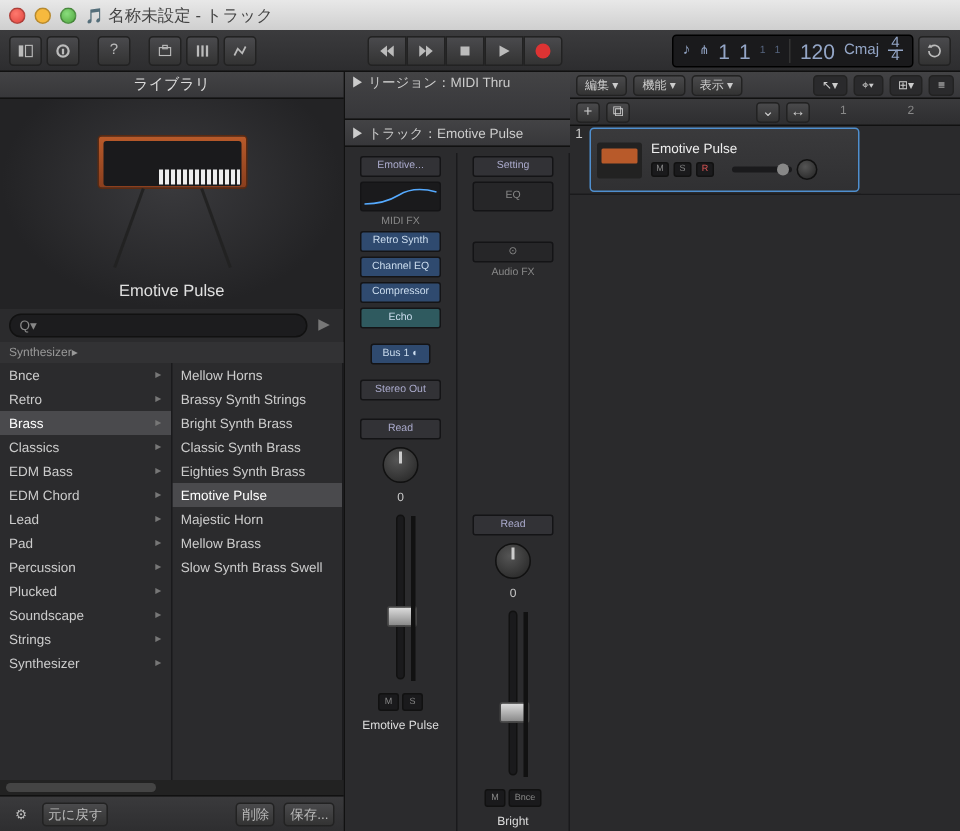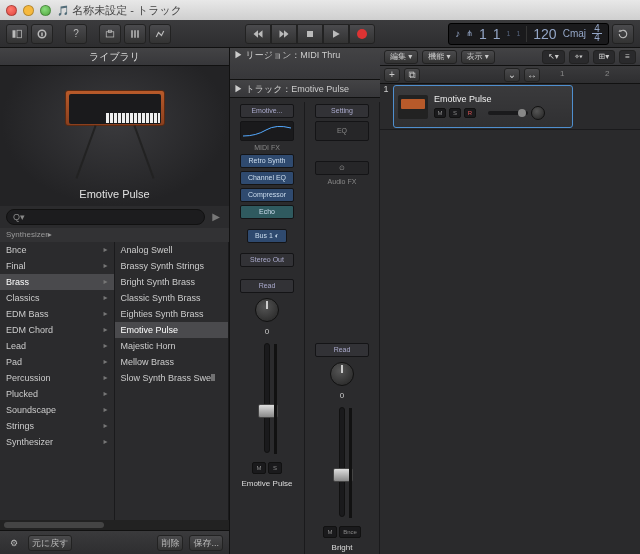--- a/index.html
+++ b/index.html
@@ -243,21 +243,21 @@
       <span>Synthesizer</span>
       <span>▸</span>
     </div>
     <div class="cat-cols">
       <div class="cat-col" id="col1">
           <div class="cat-item">
             <span>Bnce</span>
             <span class="chev">▸</span>
           </div>
           <div class="cat-item">
-            <span>Final</span>
+            <span>Retro</span>
             <span class="chev">▸</span>
           </div>
           <div class="cat-item sel">
             <span>Brass</span>
             <span class="chev">▸</span>
           </div>
           <div class="cat-item">
             <span>Classics</span>
             <span class="chev">▸</span>
           </div>
@@ -293,21 +293,21 @@
             <span>Strings</span>
             <span class="chev">▸</span>
           </div>
           <div class="cat-item">
             <span>Synthesizer</span>
             <span class="chev">▸</span>
           </div>
         </div>
       <div class="cat-col" id="col2">
           <div class="cat-item">
-            <span>Analog Swell</span>
+            <span>Mellow Horns</span>
           </div>
           <div class="cat-item">
             <span>Brassy Synth Strings</span>
           </div>
           <div class="cat-item">
             <span>Bright Synth Brass</span>
           </div>
           <div class="cat-item">
             <span>Classic Synth Brass</span>
           </div>

